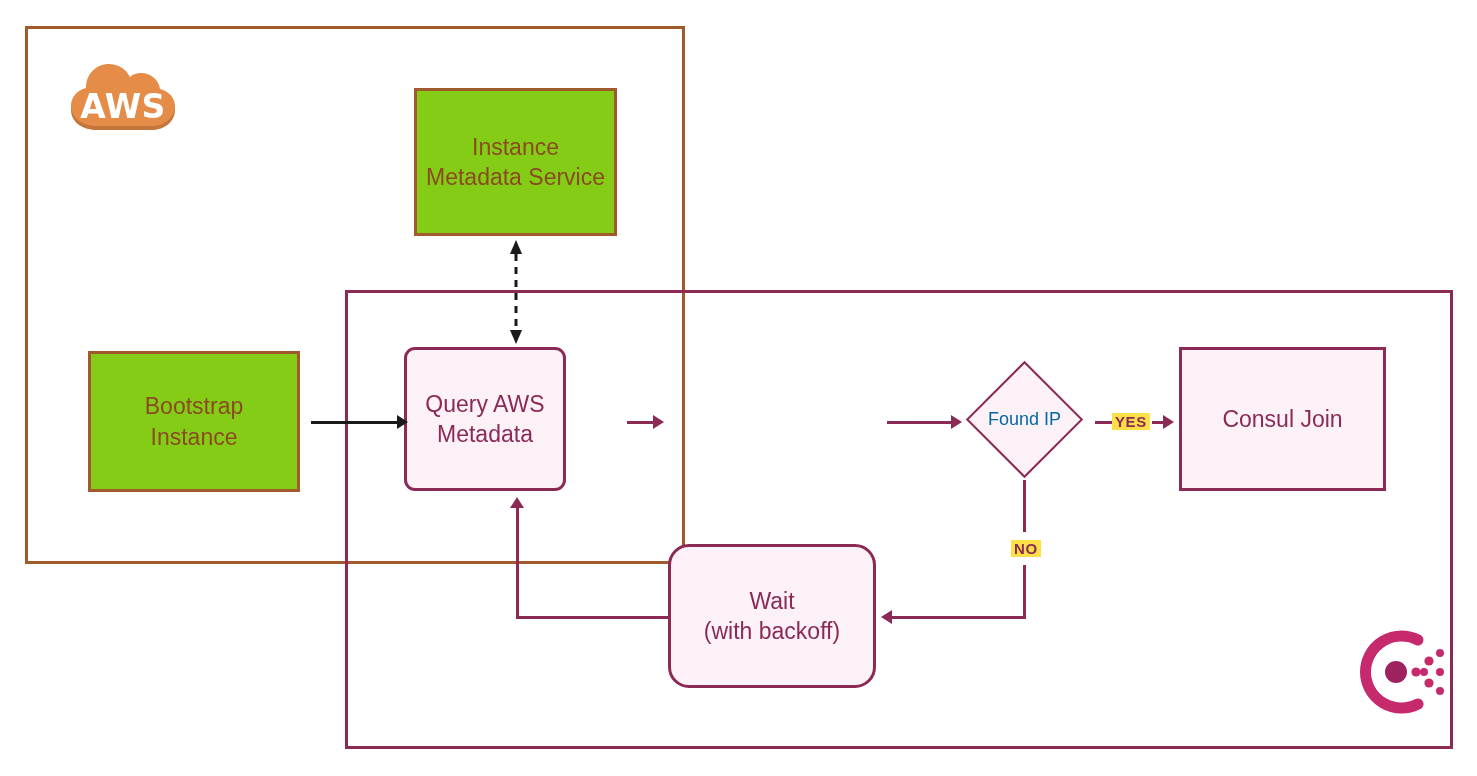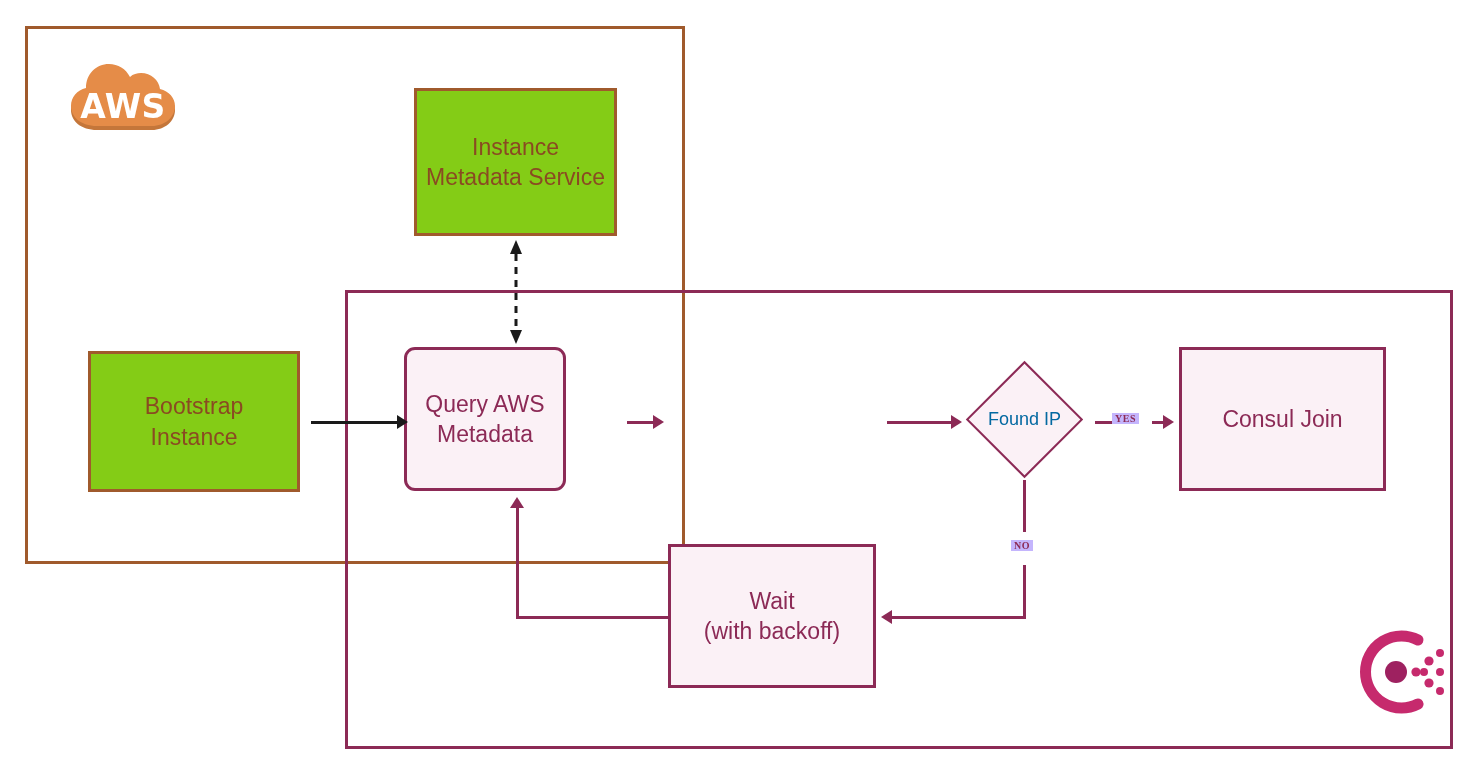--- a/index.html
+++ b/index.html
@@ -66,21 +66,21 @@
   #node-query {
     left: 404px; top: 347px; width: 162px; height: 144px; border-radius: 11px;
   }
   #node-extract {
     left: 668px; top: 347px; width: 207px; height: 144px;
   }
   #node-consuljoin {
     left: 1179px; top: 347px; width: 207px; height: 144px; justify-content: center;
   }
   #node-wait {
-    left: 668px; top: 544px; width: 208px; height: 144px;
+    left: 668px; top: 544px; width: 208px; height: 144px; border-radius: 21px;
   }
   
   #node-found {
     position: absolute;
     left: 966px;
     top: 361px;
     width: 117px;
     height: 117px;
     display: flex;
     align-items: center;
@@ -129,27 +129,26 @@
   .arrowhead.up {
     border-left: 7px solid transparent;
     border-right: 7px solid transparent;
     border-bottom: 11px solid #8c2a56;
   }
   .arrowhead.right.black {
     border-left-color: #1a1a1a;
   }
   .edge-label {
     position: absolute;
-    font-size: 10px;
+    font-size: 15px;
     font-weight: bold;
     color: #8c2a56;
     letter-spacing: 0.6px;
-    background: #c4b5fd;
+    background: #fde047;
     padding: 0 3px;
-    font-family: Liberation Serif, serif;
   }
   
   #dashed-link {
     position: absolute;
     left: 508px;
     top: 240px;
     width: 16px;
     height: 104px;
   }
   

